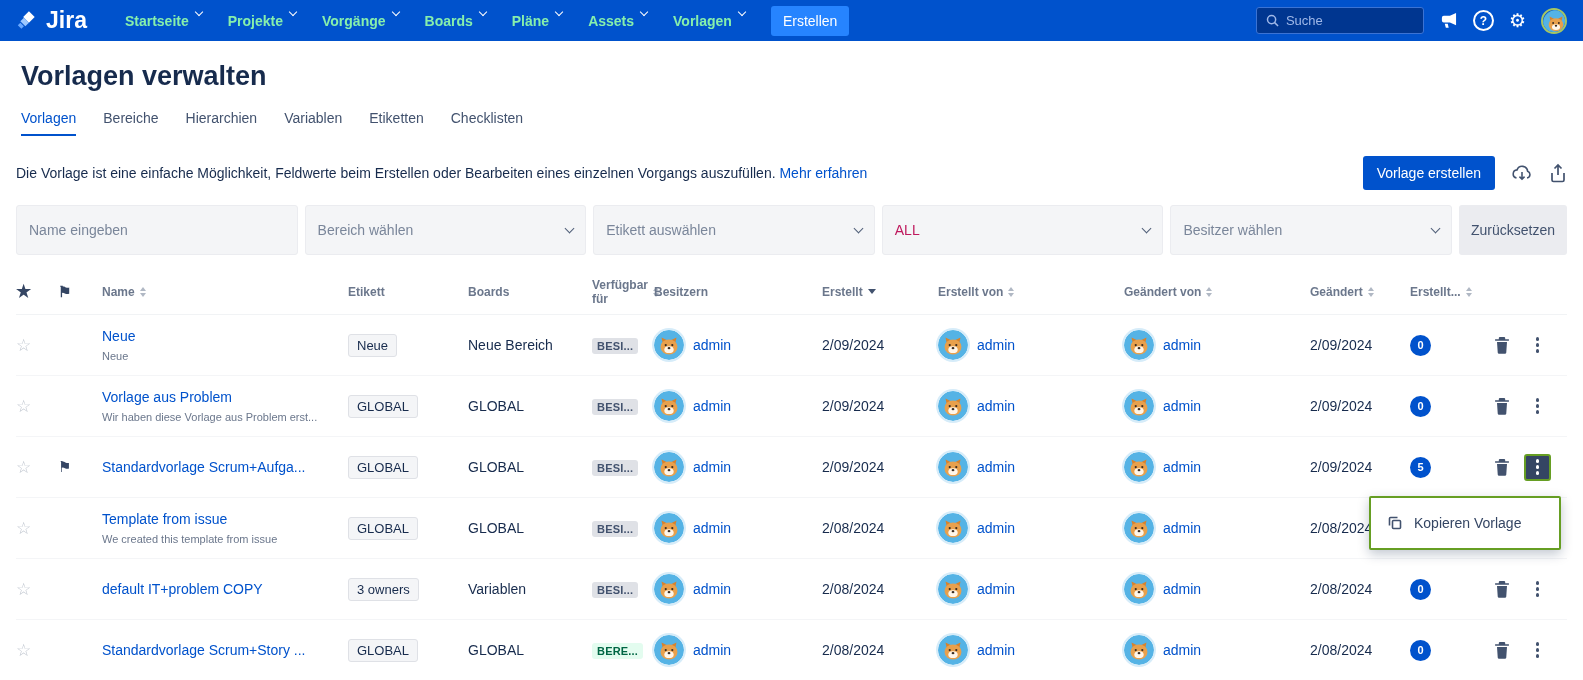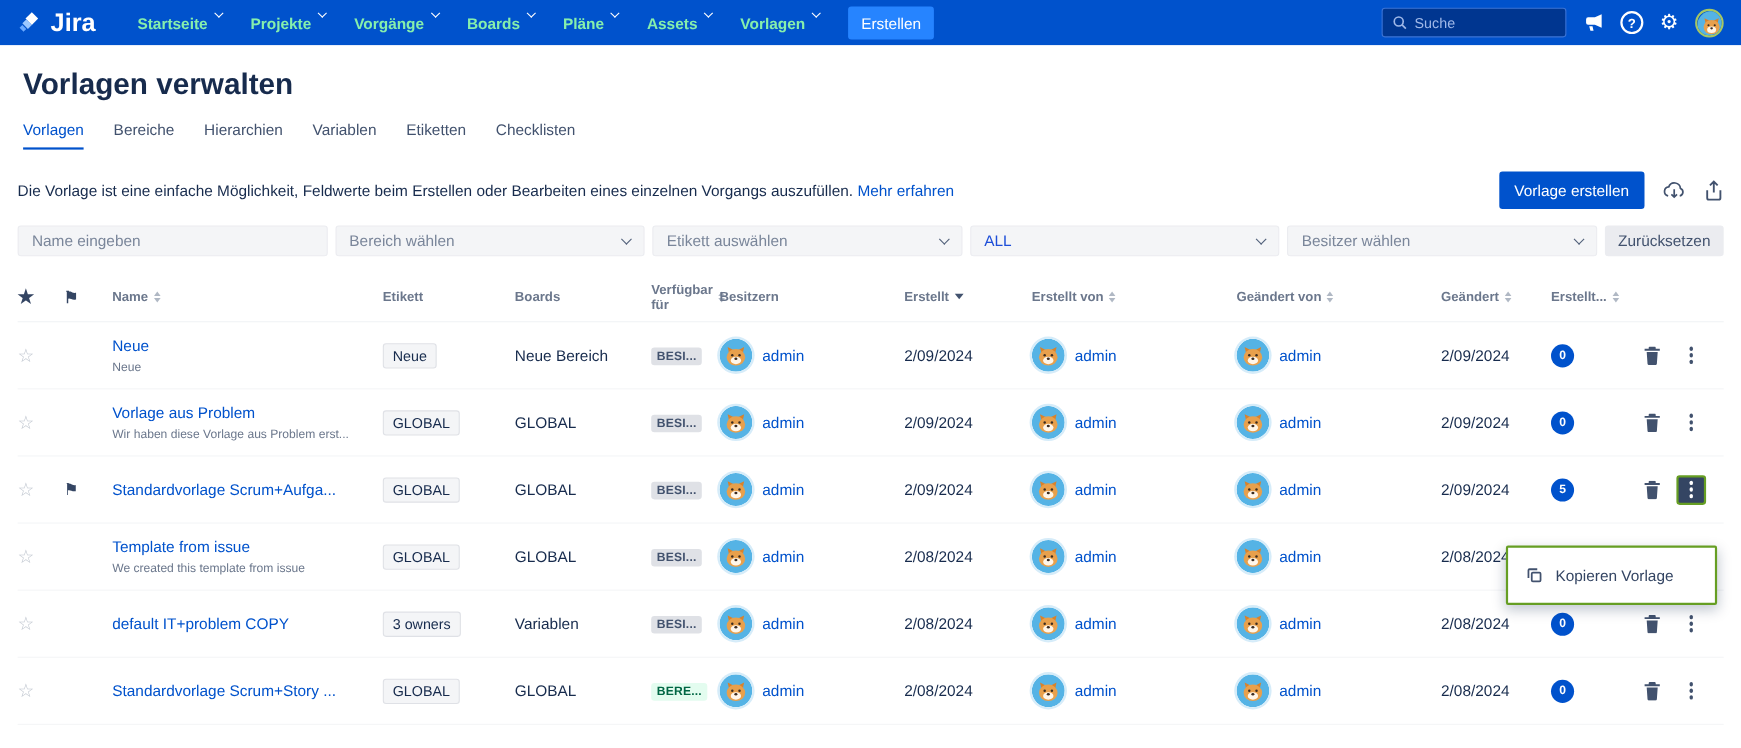--- a/index.html
+++ b/index.html
@@ -33,26 +33,26 @@
   .tab.active { color:#0052CC; font-weight:500; border-bottom-color:#0052CC; }
 
   .desc-row { display:flex; align-items:center; justify-content:space-between; margin-top:20px; }
   .desc-text { font-size:14px; color:#172B4D; margin-left:0; }
   .link { color:#0052CC; text-decoration:none; cursor:pointer; }
   .desc-actions { display:flex; align-items:center; gap:16px; }
   .btn-primary { background:#0052CC; color:#fff; border:none; font-size:14px; font-weight:500; padding:9px 14px; border-radius:3px; cursor:pointer; font-family:inherit; }
   .icon-btn { cursor:pointer; display:inline-flex; align-items:center; }
 
   .filters { display:flex; gap:7px; margin-top:15px; }
-  .filter-input, .select { background:#F4F5F7; border:1px solid #EBECF0; border-radius:3px; height:28px; font-size:14px; }
+  .filter-input, .select { background:#F4F5F7; border:1px solid #EBECF0; border-radius:3px; height:50px; font-size:14px; }
   .filter-input { flex:1; padding:0 12px; color:#172B4D; outline:none; font-family:inherit; }
   .filter-input::placeholder { color:#7A869A; }
   .select { flex:1; display:flex; align-items:center; justify-content:space-between; padding:0 12px; cursor:pointer; }
   .select .value { color:#7A869A; }
-  .select.has-value .value { color:#1d4ed8; }
+  .select.has-value .value { color:#be185d; }
   .select .chev2 { width:7px; height:7px; border-right:1.8px solid #505F79; border-bottom:1.8px solid #505F79; transform:rotate(45deg); margin-top:-4px; }
   .reset-btn { width:108px; background:#EBECF0; border:none; border-radius:3px; color:#42526E; font-size:14px; cursor:pointer; font-family:inherit; }
 
   
   .grid { display:grid; grid-template-columns:42px 44px 246px 120px 124px 62px 168px 116px 186px 186px 100px 84px 1fr; align-items:center; }
   .thead { margin-top:14px; min-height:46px; font-size:12px; font-weight:bold; color:#6B778C; border-bottom:1px solid #F1F3F5; }
   .th { display:flex; align-items:center; }
   .hdr-star { color:#344563; font-size:17px; }
   .hdr-flag { color:#344563; font-size:15px; }
   .sort { display:inline-flex; flex-direction:column; gap:2px; margin-left:5px; }

